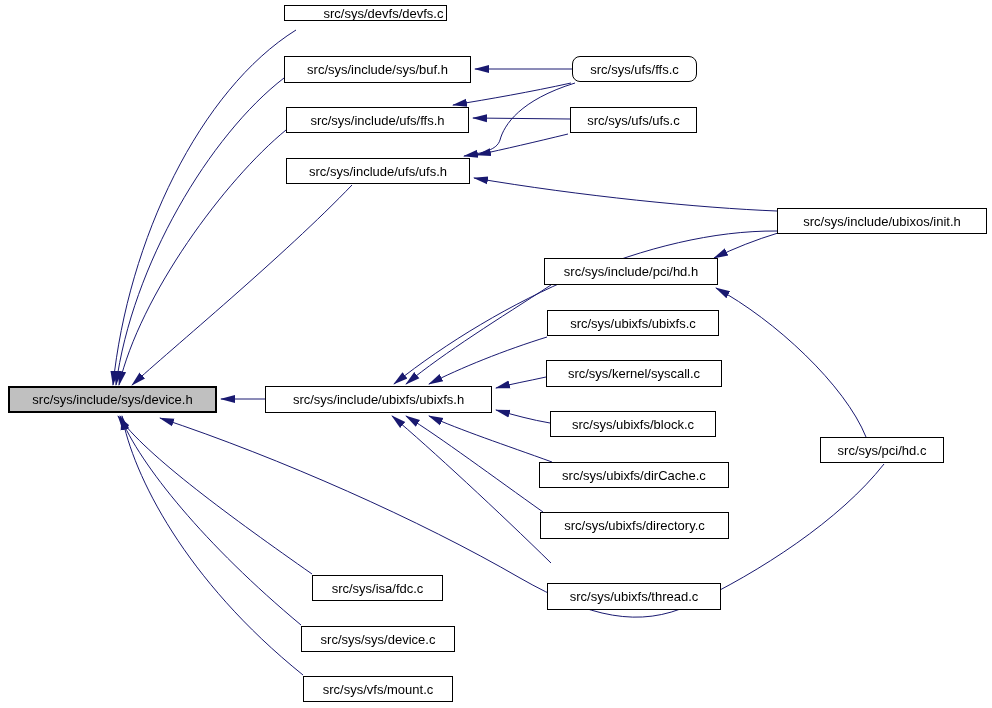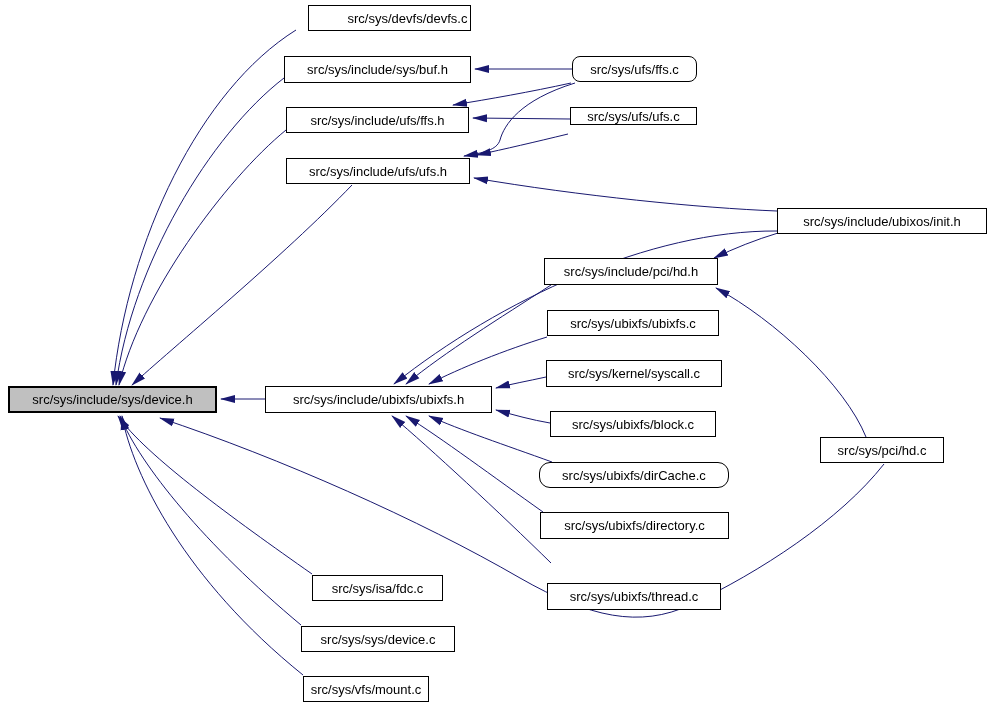--- a/index.html
+++ b/index.html
@@ -73,34 +73,34 @@
         <path class="edge" d="M 551,285 C 500,318 445,352 406,384" stroke="#191970" marker-end="url(#arrow)"></path>
         <path class="edge" d="M 547,337 C 505,350 460,368 429,384" stroke="#191970" marker-end="url(#arrow)"></path>
         <path class="edge" d="M 546,377 C 528,381 511,384 496,388" stroke="#191970" marker-end="url(#arrow)"></path>
         <path class="edge" d="M 550,423 C 532,420 514,415 496,410" stroke="#191970" marker-end="url(#arrow)"></path>
         <path class="edge" d="M 552,462 C 505,445 460,430 429,416" stroke="#191970" marker-end="url(#arrow)"></path>
         <path class="edge" d="M 543,512 C 495,478 440,437 406,416" stroke="#191970" marker-end="url(#arrow)"></path>
         <path class="edge" d="M 551,563 C 500,513 430,448 392,416" stroke="#191970" marker-end="url(#arrow)"></path>
       </g>
   </svg>
   <div id="node-layer">
-      <div class="node" style="left: 308px; top: 5px; width: 163px; height: 26px; padding-left: 36px;">src/sys/devfs/devfs.c</div>
+      <div class="node" style="left: 284px; top: 5px; width: 163px; height: 16px; padding-left: 36px;">src/sys/devfs/devfs.c</div>
       <div class="node" style="left: 284px; top: 56px; width: 187px; height: 27px;">src/sys/include/sys/buf.h</div>
       <div class="node" style="left: 572px; top: 56px; width: 125px; height: 26px; border-radius: 8px;">src/sys/ufs/ffs.c</div>
       <div class="node" style="left: 286px; top: 107px; width: 183px; height: 26px;">src/sys/include/ufs/ffs.h</div>
-      <div class="node" style="left: 570px; top: 107px; width: 127px; height: 18px;">src/sys/ufs/ufs.c</div>
+      <div class="node" style="left: 570px; top: 107px; width: 127px; height: 26px;">src/sys/ufs/ufs.c</div>
       <div class="node" style="left: 286px; top: 158px; width: 184px; height: 26px;">src/sys/include/ufs/ufs.h</div>
       <div class="node" style="left: 777px; top: 208px; width: 210px; height: 26px;">src/sys/include/ubixos/init.h</div>
       <div class="node" style="left: 544px; top: 258px; width: 174px; height: 27px;">src/sys/include/pci/hd.h</div>
       <div class="node" style="left: 547px; top: 310px; width: 172px; height: 26px;">src/sys/ubixfs/ubixfs.c</div>
       <div class="node" style="left: 546px; top: 360px; width: 176px; height: 27px;">src/sys/kernel/syscall.c</div>
       <div class="node highlight" style="left: 8px; top: 386px; width: 209px; height: 27px;">src/sys/include/sys/device.h</div>
       <div class="node" style="left: 265px; top: 386px; width: 227px; height: 27px;">src/sys/include/ubixfs/ubixfs.h</div>
       <div class="node" style="left: 550px; top: 411px; width: 166px; height: 26px; text-align: right;">src/sys/ubixfs/block.c</div>
       <div class="node" style="left: 820px; top: 437px; width: 124px; height: 26px;">src/sys/pci/hd.c</div>
-      <div class="node" style="left: 539px; top: 462px; width: 190px; height: 26px; border-radius: 11px;">src/sys/ubixfs/dirCache.c</div>
+      <div class="node" style="left: 539px; top: 462px; width: 190px; height: 26px;">src/sys/ubixfs/dirCache.c</div>
       <div class="node" style="left: 540px; top: 512px; width: 189px; height: 27px;">src/sys/ubixfs/directory.c</div>
       <div class="node" style="left: 547px; top: 563px; width: 174px; height: 27px; margin-top: 20px;">src/sys/ubixfs/thread.c</div>
       <div class="node" style="left: 312px; top: 575px; width: 131px; height: 26px; text-align: center;">src/sys/isa/fdc.c</div>
       <div class="node" style="left: 301px; top: 626px; width: 154px; height: 26px;">src/sys/sys/device.c</div>
-      <div class="node" style="left: 303px; top: 676px; width: 126px; height: 26px; text-align: right;">src/sys/vfs/mount.c</div>
+      <div class="node" style="left: 303px; top: 676px; width: 150px; height: 26px; text-align: right;">src/sys/vfs/mount.c</div>
     </div>
 </div>
 
 </body></html>

